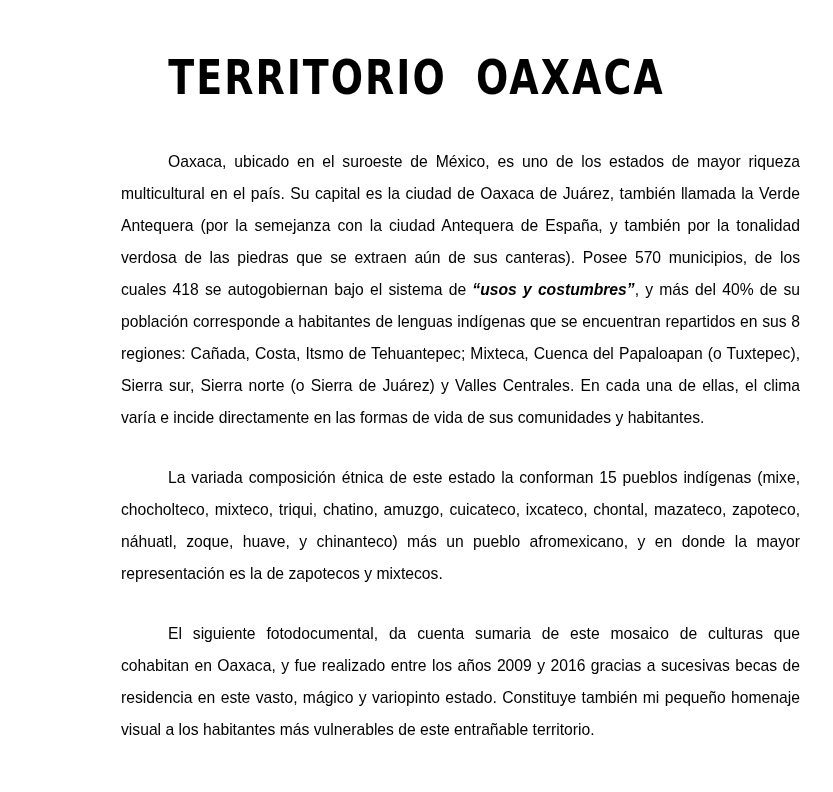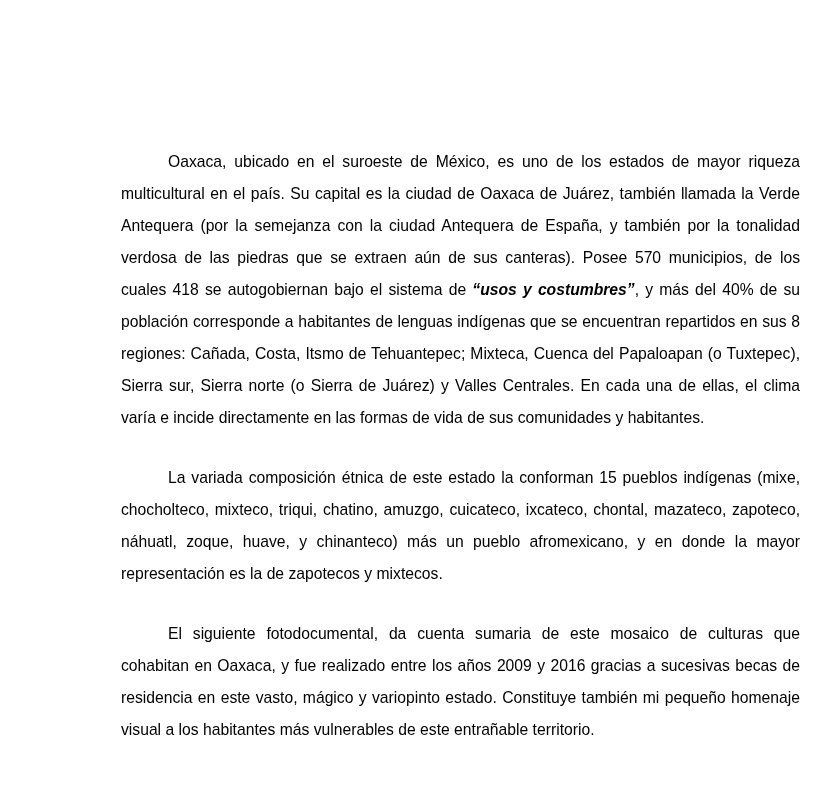--- a/index.html
+++ b/index.html
@@ -59,18 +59,21 @@
   }
   .seg-bold-italic {
     font-style: italic;
     font-weight: bold;
   }
 </style>
 </head>
 <body>
 
 <div class="page">
+  <div class="title-wrap">
+    <span class="doc-title">TERRITORIO OAXACA</span>
+  </div>
   <div class="content">
       <p class="para"><span class="seg-normal">Oaxaca, ubicado en el suroeste de México, es uno de los estados de mayor riqueza multicultural en el país. Su capital es la ciudad de Oaxaca de Juárez, también llamada la Verde Antequera (por la semejanza con la ciudad Antequera de España, y también por la tonalidad verdosa de las piedras que se extraen aún de sus canteras). Posee 570 municipios, de los cuales 418 se autogobiernan bajo el sistema de </span><span class="seg-bold-italic">“usos y costumbres”</span><span class="seg-normal">, y más del 40% de su población corresponde a habitantes de lenguas indígenas que se encuentran repartidos en sus 8 regiones: Cañada, Costa, Itsmo de Tehuantepec; Mixteca, Cuenca del Papaloapan (o Tuxtepec), Sierra sur, Sierra norte (o Sierra de Juárez) y Valles Centrales. En cada una de ellas, el clima varía e incide directamente en las formas de vida de sus comunidades y habitantes.</span></p>
       <p class="para"><span class="seg-normal">La variada composición étnica de este estado la conforman 15 pueblos indígenas (mixe, chocholteco, mixteco, triqui, chatino, amuzgo, cuicateco, ixcateco, chontal, mazateco, zapoteco, náhuatl, zoque, huave, y chinanteco) más un pueblo afromexicano, y en donde la mayor representación es la de zapotecos y mixtecos.</span></p>
       <p class="para"><span class="seg-normal">El siguiente fotodocumental, da cuenta sumaria de este mosaico de culturas que cohabitan en Oaxaca, y fue realizado entre los años 2009 y 2016 gracias a sucesivas becas de residencia en este vasto, mágico y variopinto estado. Constituye también mi pequeño homenaje visual a los habitantes más vulnerables de este entrañable territorio.</span></p>
     </div>
 </div>
 
 </body></html>

